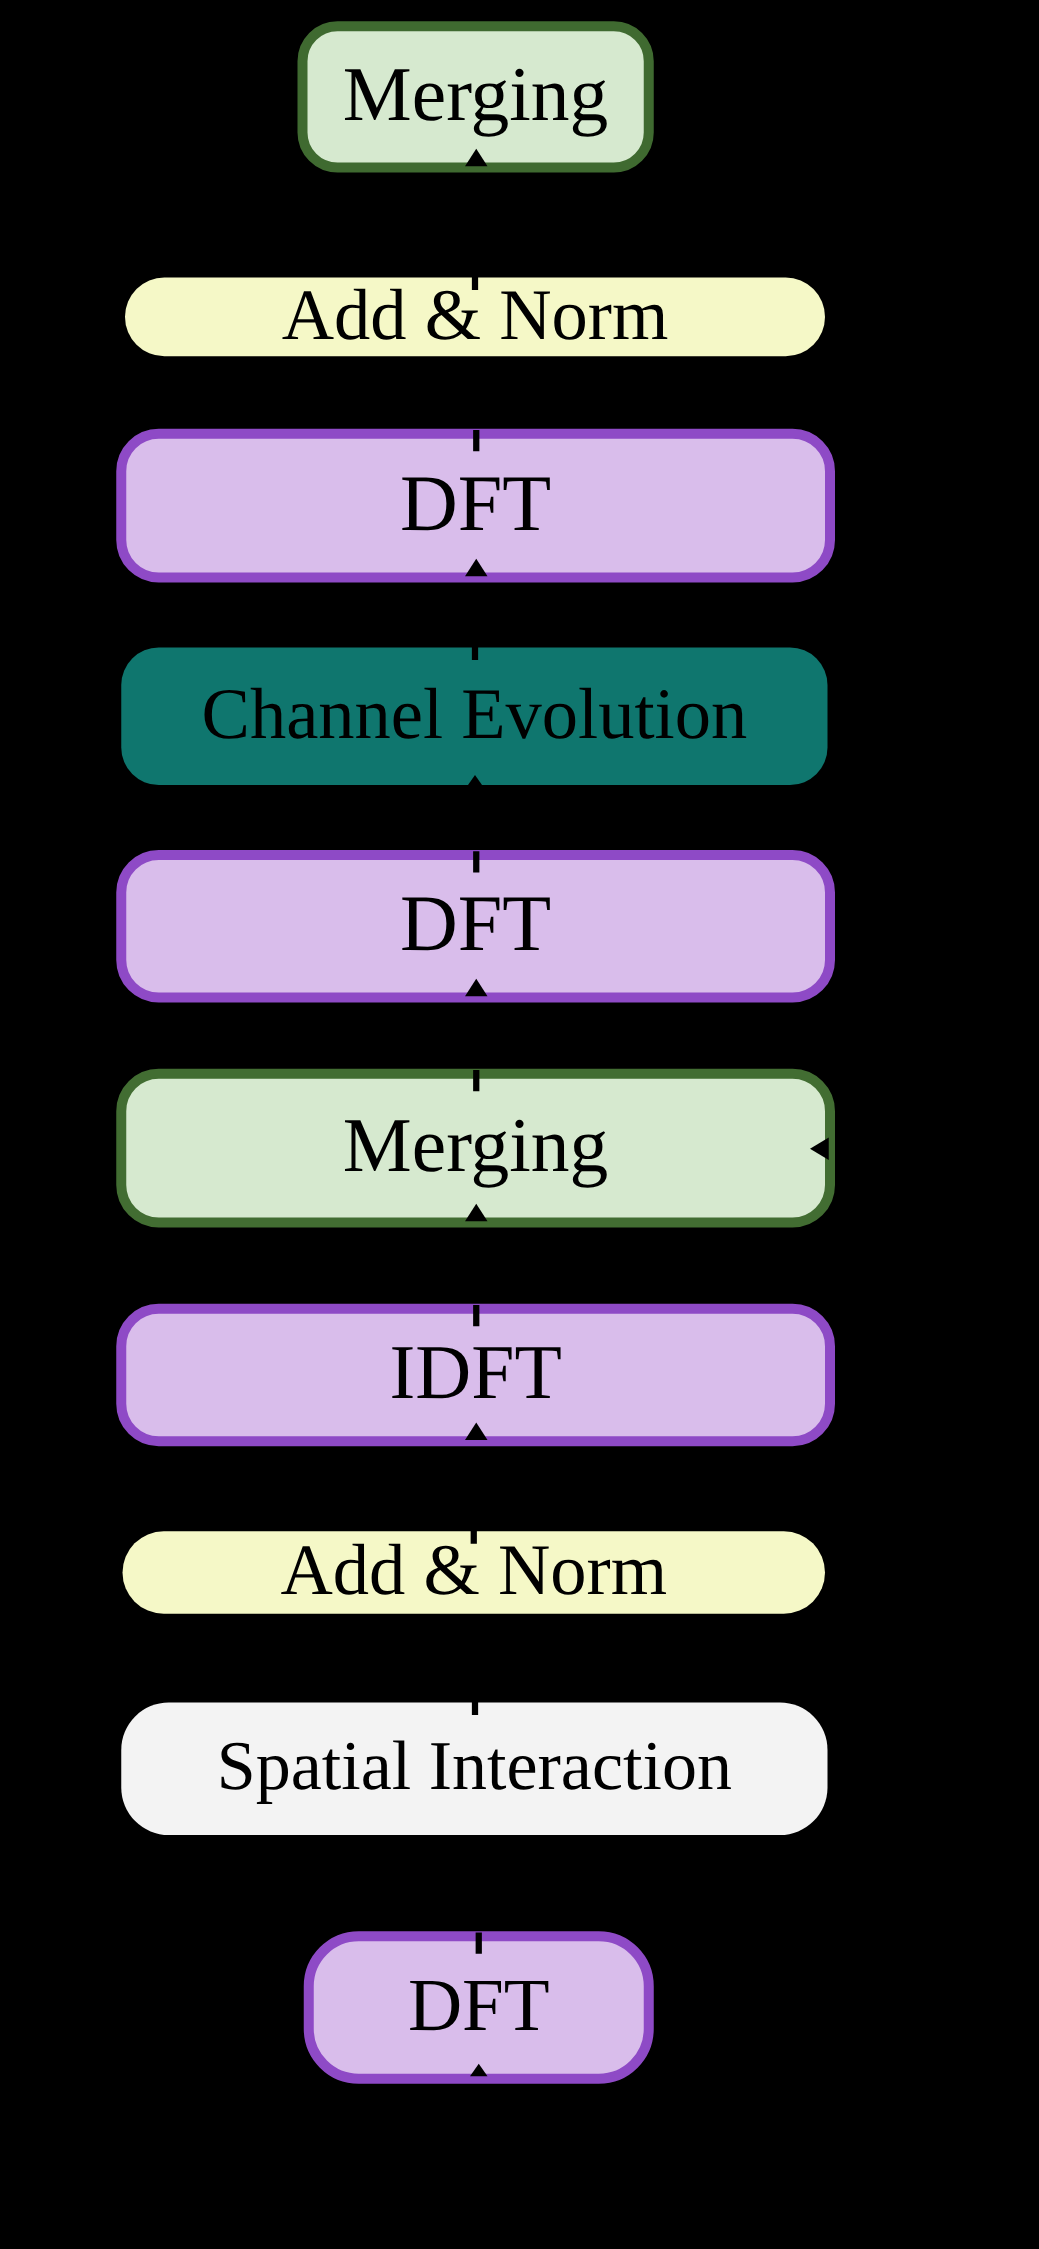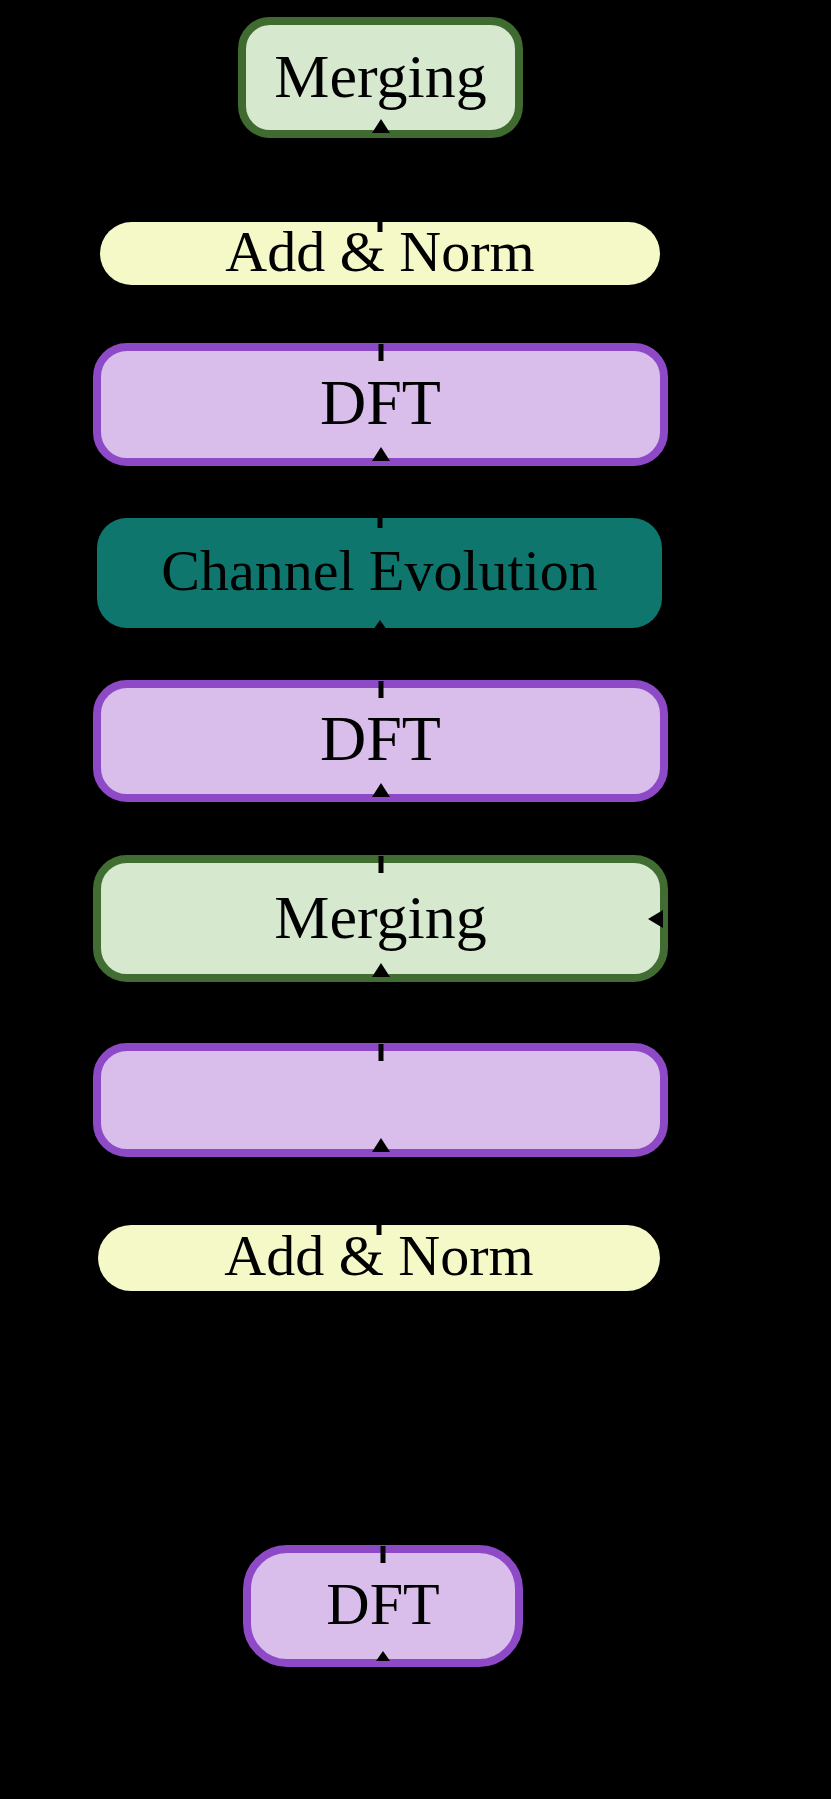--- a/index.html
+++ b/index.html
@@ -94,28 +94,33 @@
 
   <div class="node b5" style="background: rgb(214, 233, 207); border: 8px solid rgb(66, 109, 50);">
     <span class="tick"></span>
     <span class="label">Merging</span>
     <span class="notch"></span>
     <span class="notch-right"></span>
   </div>
 
   <div class="node b6" style="background: rgb(217, 189, 235); border: 8px solid rgb(142, 74, 198);">
     <span class="tick"></span>
+    <span class="label">IDFT</span>
     <span class="notch"></span>
   </div>
 
   <div class="node b7" style="background: rgb(245, 248, 199);">
     <span class="tick"></span>
     <span class="label">Add &amp; Norm</span>
   </div>
 
+  <div class="node b8" style="background: rgb(243, 243, 243);">
+    <span class="tick"></span>
+    <span class="label">Spatial Interaction</span>
+  </div>
 
   <div class="node b9" style="background: rgb(217, 189, 235); border: 8px solid rgb(142, 74, 198);">
     <span class="tick"></span>
     <span class="label">DFT</span>
     <span class="notch notch-sm"></span>
   </div>
 
 </div>
 
 </body></html>

